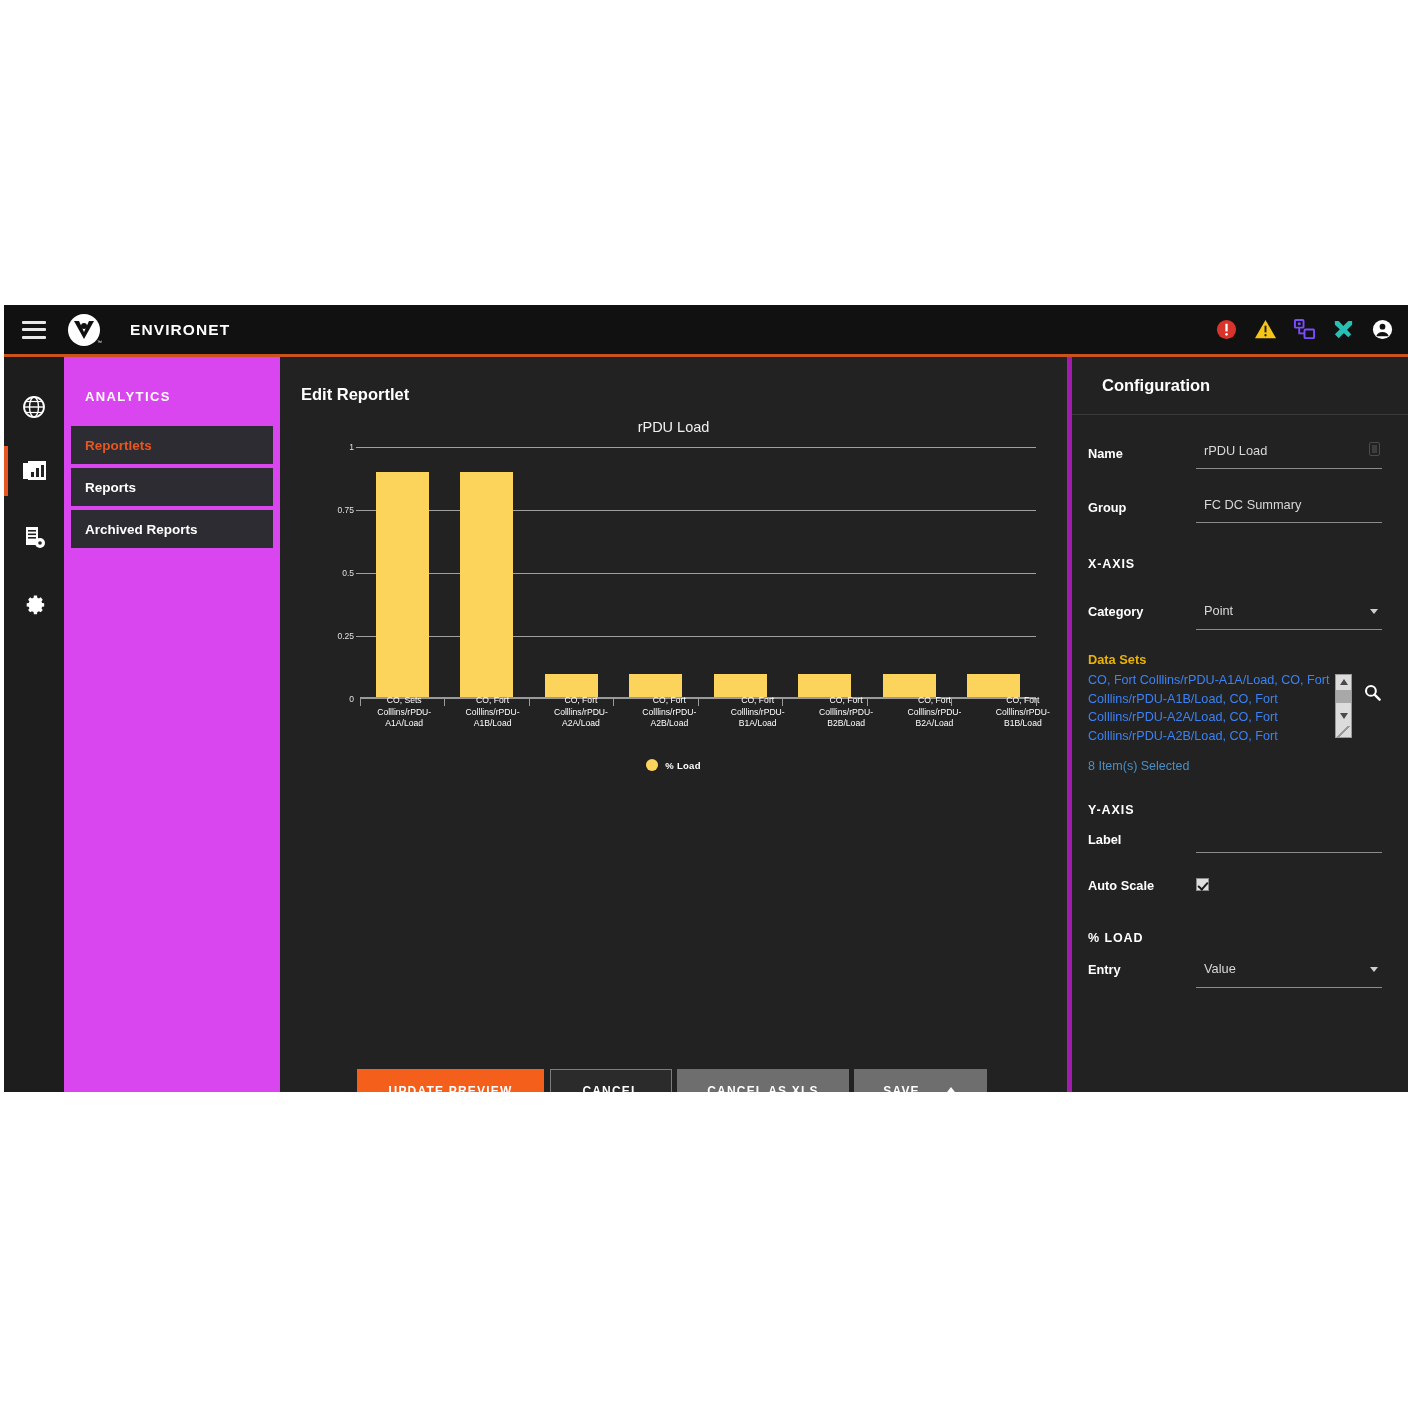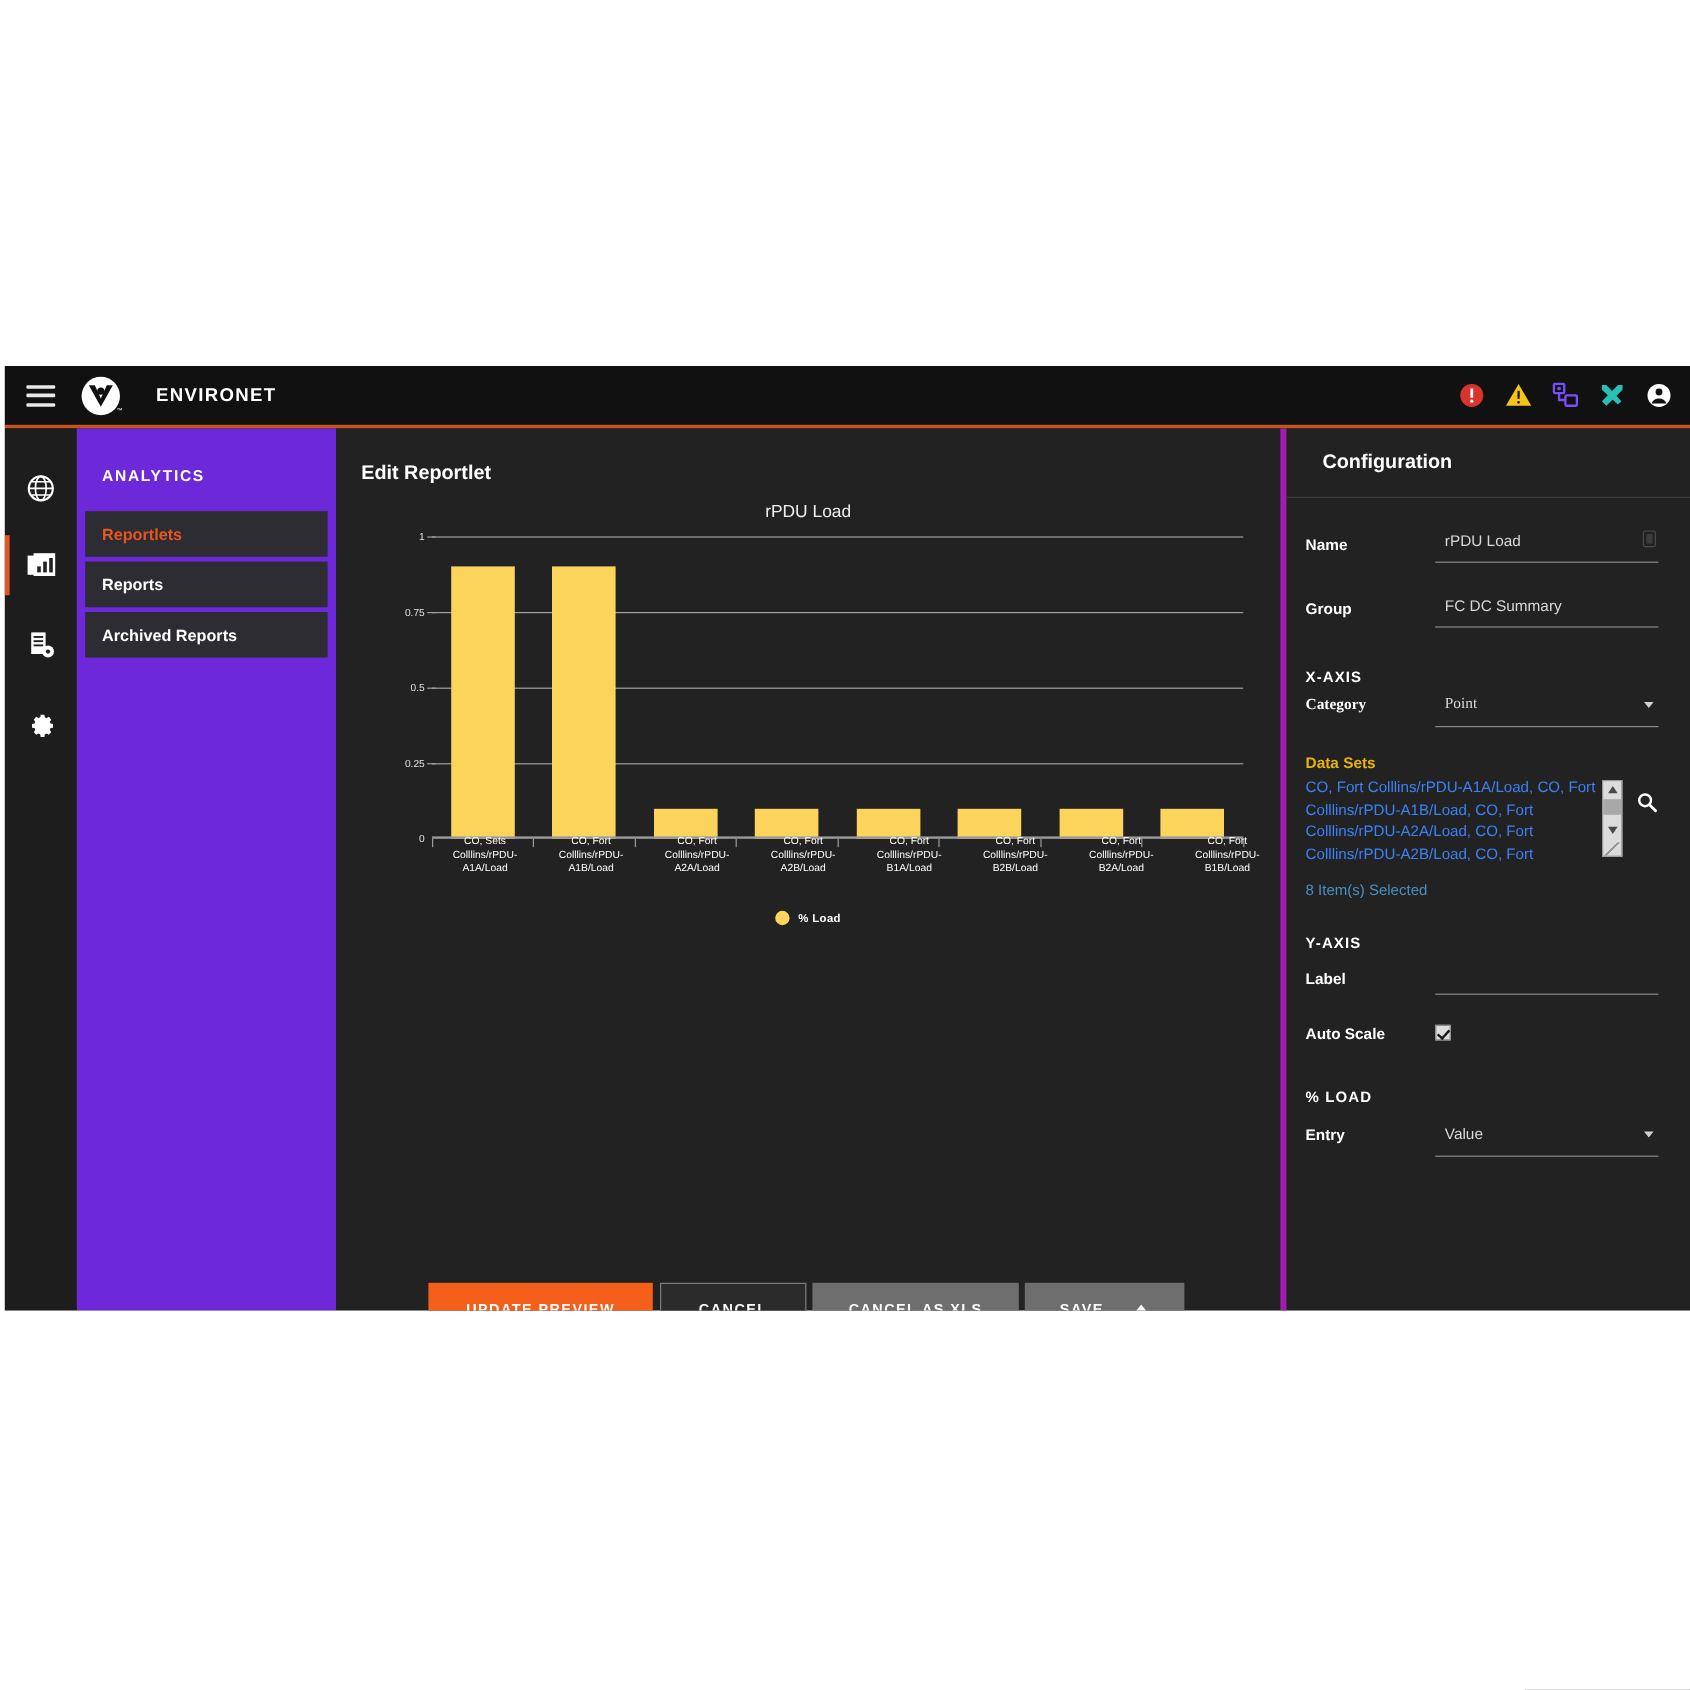--- a/index.html
+++ b/index.html
@@ -76,21 +76,21 @@
   .rail-item.active::before {
     content: ""; position: absolute; left: 0; top: 3px;
     width: 4px; height: 50px; background: #e8561f;
   }
   .rail-item svg { display: block; }
 
   
   .analytics {
     position: absolute; left: 60px; top: 52px;
     width: 216px; height: 735px;
-    background: #6d28d9;
+    background: #d946ef;
   }
   .analytics-title {
     color: #ffffff;
     font-size: 13px; font-weight: bold;
     letter-spacing: 1.4px;
     padding: 32px 0 0 21px;
   }
   .nav-list { margin-top: 22px; padding: 0 7px; }
   .nav-item {
     height: 38px;
@@ -543,21 +543,21 @@
 
       <div class="cfg-row">
         <div class="cfg-label">Group</div>
         <div class="cfg-field">
           <div class="cfg-input">FC DC Summary</div>
         </div>
       </div>
 
       <div class="cfg-section">X-AXIS</div>
 
-      <div class="cfg-row" style="margin-top:0;font-family:Liberation Serif, serif;">
+      <div class="cfg-row" style="margin-top:24px;">
         <div class="cfg-label">Category</div>
         <div class="cfg-field">
           <div class="select-field">
             <span>Point</span>
             <span class="caret-down"></span>
           </div>
         </div>
       </div>
 
       <div class="datasets-label">Data Sets</div>

